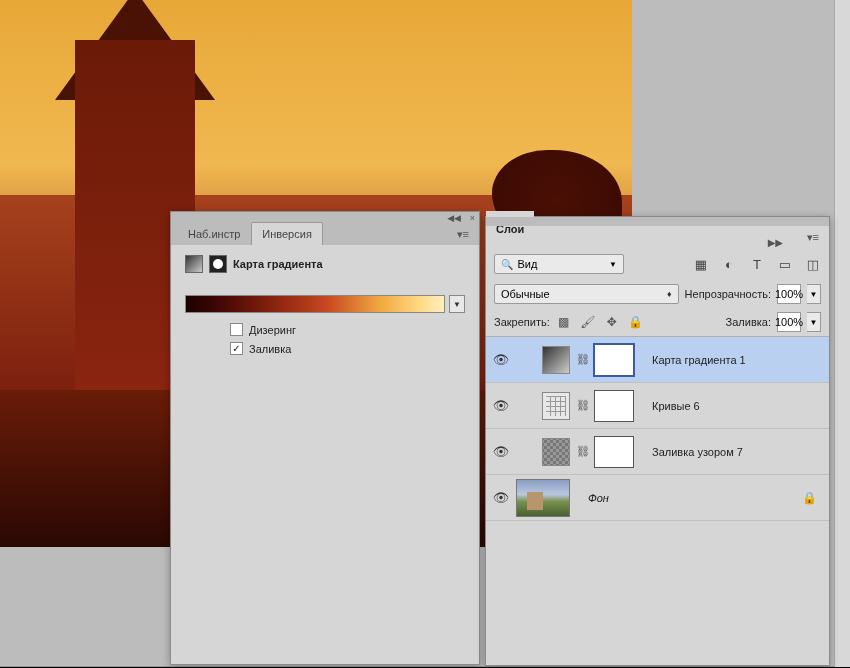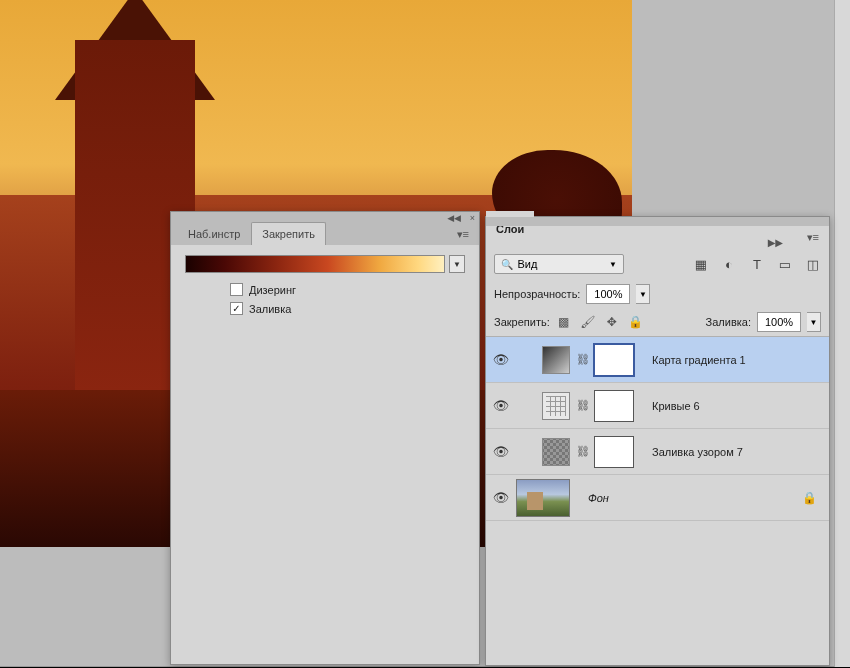--- a/index.html
+++ b/index.html
@@ -45,21 +45,21 @@
 .layers-toolbar { padding: 6px 8px; display: flex; align-items: center; gap: 10px; }
 .kind-select { display: inline-flex; align-items: center; border: 1px solid #999; background: #eaeaea; border-radius: 2px; height: 20px; padding: 0 6px; cursor: pointer; width: 130px; }
 .kind-search { font-size: 10px; margin-right: 4px; }
 .kind-arrow { margin-left: auto; font-size: 8px; }
 .filter-icons { display: flex; gap: 12px; margin-left: auto; }
 .filter-icon { width: 16px; height: 16px; display: flex; align-items: center; justify-content: center; color: #444; cursor: pointer; font-size: 13px; }
 .blend-row { padding: 4px 8px; display: flex; align-items: center; gap: 6px; }
 .blend-select { flex: 1; border: 1px solid #999; background: #eaeaea; height: 20px; padding: 0 6px; display: flex; align-items: center; cursor: pointer; border-radius: 2px; }
 .blend-arrows { margin-left: auto; font-size: 9px; color: #333; }
 .field-label { color: #222; }
-.pct-field { width: 44px; border: 1px solid #999; background: #fff; height: 20px; text-align: center; display: flex; align-items: center; justify-content: center; }
+.pct-field { width: 24px; border: 1px solid #999; background: #fff; height: 20px; text-align: center; display: flex; align-items: center; justify-content: center; }
 .pct-dd { width: 14px; height: 20px; border: 1px solid #999; border-left: none; background: #eaeaea; display: flex; align-items: center; justify-content: center; font-size: 8px; cursor: pointer; }
 .lock-row { padding: 4px 8px; display: flex; align-items: center; gap: 6px; }
 .lock-icons { display: flex; gap: 8px; }
 .lock-icon { width: 16px; height: 16px; display: flex; align-items: center; justify-content: center; color: #555; cursor: pointer; font-size: 12px; }
 .lock-fill-label { margin-left: auto; color: #222; }
 
 .layer-list { border-top: 1px solid #b0b0b0; }
 .layer-row { display: flex; align-items: center; height: 46px; border-bottom: 1px solid #c0c0c0; padding: 0 6px; gap: 6px; cursor: pointer; }
 .layer-row.selected { background: #b9d0f0; }
 .vis { width: 18px; text-align: center; color: #333; cursor: pointer; font-size: 13px; }
@@ -95,24 +95,29 @@
 
 <div class="v-scrollbar"></div>
 
 <div class="properties-panel">
   <div class="panel-header">
     <span class="panel-close">◀◀</span>
     <span class="panel-collapse">×</span>
   </div>
   <div class="tabs">
     <div class="tab">Наб.инстр</div>
-    <div class="tab active">Закрепить</div>
+    <div class="tab active">Инверсия</div>
     <div class="tab-menu">▾≡</div>
   </div>
   <div class="panel-body">
+    <div class="prop-title-row">
+      <div class="prop-icon"></div>
+      <div class="prop-mask-icon"></div>
+      <div class="prop-title">Карта градиента</div>
+    </div>
     <div class="gradient-bar-row">
       <div class="gradient-bar"></div>
       <div class="gradient-dd">▼</div>
     </div>
     <div class="checkbox-row">
       <div class="checkbox"></div>
       <span class="checkbox-label">Дизеринг</span>
     </div>
     <div class="checkbox-row">
       <div class="checkbox">✓</div>
@@ -136,20 +141,24 @@
     </div>
     <div class="filter-icons">
       <div class="filter-icon">▦</div>
       <div class="filter-icon">◐</div>
       <div class="filter-icon">T</div>
       <div class="filter-icon">▭</div>
       <div class="filter-icon">◫</div>
     </div>
   </div>
   <div class="blend-row">
+    <div class="blend-select">
+      <span>Обычные</span>
+      <span class="blend-arrows">♦</span>
+    </div>
     <span class="field-label">Непрозрачность:</span>
     <div class="pct-field">100%</div>
     <div class="pct-dd">▼</div>
   </div>
   <div class="lock-row">
     <span class="field-label">Закрепить:</span>
     <div class="lock-icons">
       <div class="lock-icon">▩</div>
       <div class="lock-icon">🖌</div>
       <div class="lock-icon">✥</div>

